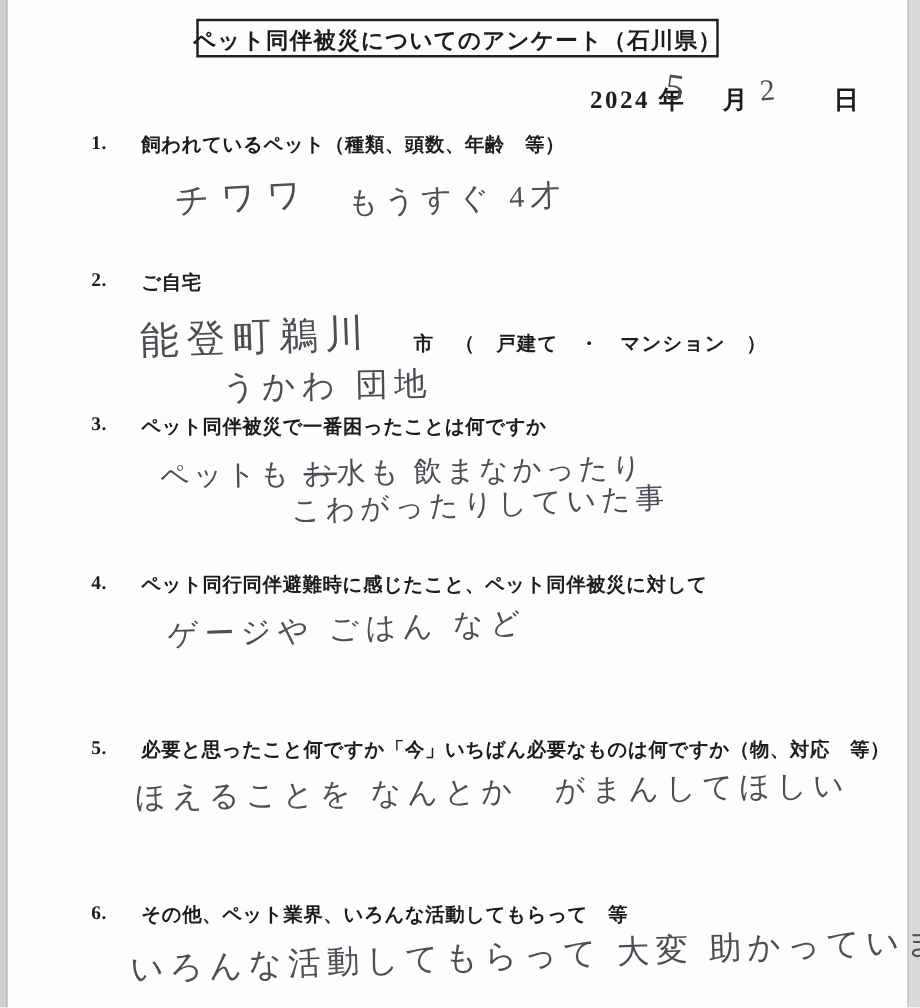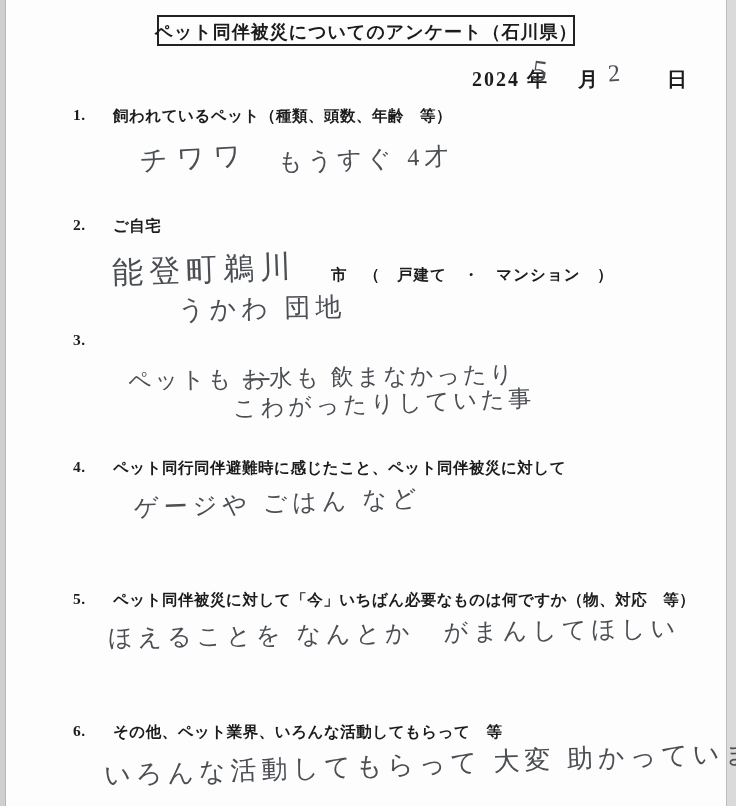--- a/index.html
+++ b/index.html
@@ -78,33 +78,34 @@
 <div class="q" style="top:216px;">
   <span class="qnum">2.</span>
   <span class="qlabel">ご自宅</span>
 </div>
 <span class="answer hw" style="left:112px;top:249px;font-size:31px;transform:rotate(-2deg);letter-spacing:6px;">能登町鵜川</span>
 <span class="printed-inline" style="left:311px;top:265px;margin-left:20px;">市　（　戸建て　・　マンション　）</span>
 <span class="answer hw" style="left:178px;top:291px;font-size:26px;transform:rotate(-1deg);letter-spacing:5px;">うかわ 団地</span>
 
 <div class="q" style="top:331px;">
   <span class="qnum">3.</span>
+  <span class="qlabel">ペット同伴被災で一番困ったことは何ですか</span>
 </div>
 <span class="answer hw" style="left:128px;top:362px;font-size:23px;transform:rotate(-1deg);letter-spacing:3px;"><span>ペットも </span><span class="struck">お</span><span>水も 飲まなかったり</span></span>
 <span class="answer hw" style="left:233px;top:388px;font-size:23px;transform:rotate(-2deg);letter-spacing:4px;">こわがったりしていた事</span>
 
 <div class="q" style="top:458px;">
   <span class="qnum">4.</span>
   <span class="qlabel">ペット同行同伴避難時に感じたこと、ペット同伴被災に対して</span>
 </div>
 <span class="answer hw" style="left:134px;top:487px;font-size:24px;transform:rotate(-2deg);letter-spacing:5px;">ゲージや ごはん など</span>
 
 <div class="q" style="top:590px;">
   <span class="qnum">5.</span>
-  <span class="qlabel">ペット同伴被災に対して「今」いちばん必要なものは何ですか（物、対応　等）</span>
+  <span class="qlabel">必要と思ったこと何ですか「今」いちばん必要なものは何ですか（物、対応　等）</span>
 </div>
 <span class="answer hw" style="left:108px;top:617px;font-size:24px;transform:rotate(-1deg);letter-spacing:5px;">ほえることを なんとか　がまんしてほしい</span>
 
 <div class="q" style="top:722px;">
   <span class="qnum">6.</span>
   <span class="qlabel">その他、ペット業界、いろんな活動してもらって　等</span>
 </div>
 <span class="answer hw" style="left:104px;top:746px;font-size:26px;transform:rotate(-2deg);letter-spacing:5px;">いろんな活動してもらって 大変 助かっています</span>
 
 </body></html>

